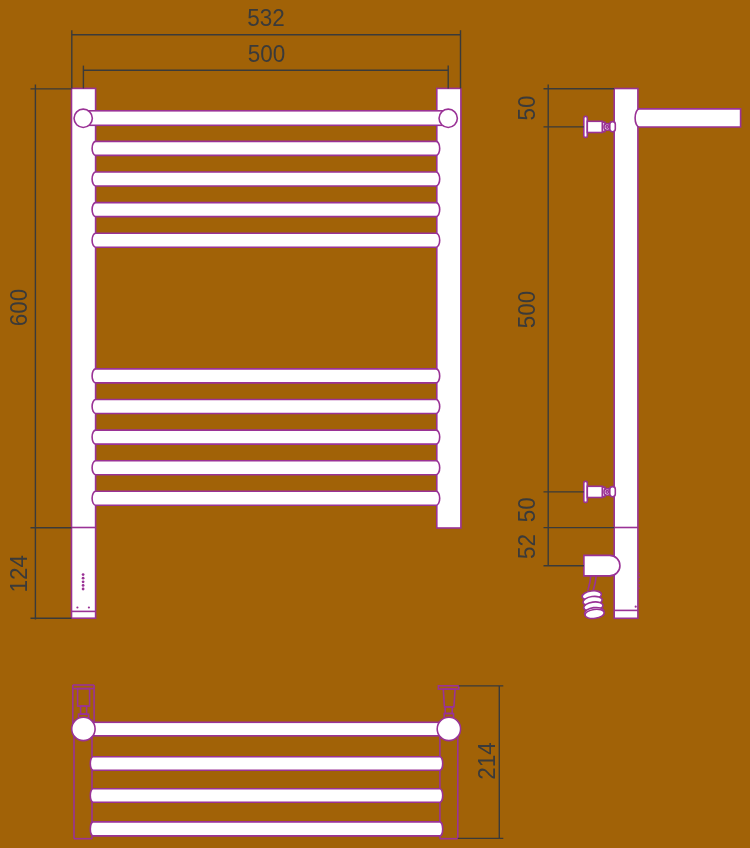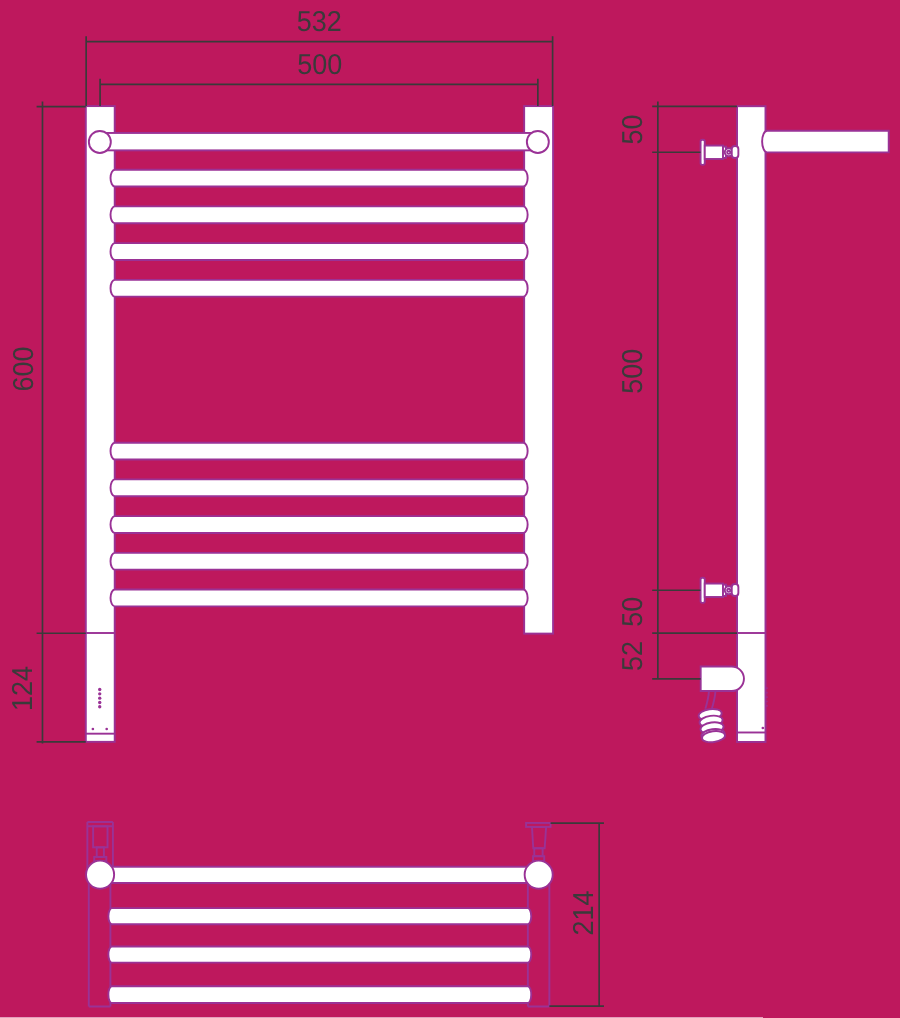--- a/index.html
+++ b/index.html
@@ -1,16 +1,16 @@
 <!DOCTYPE html>
 <html><head>
 <meta charset="utf-8">
 <style>
   html,body{margin:0;padding:0;background:#ffffff;}
-  .wrap{width:750px;height:848px;position:relative;background:#be185d;}
+  .wrap{width:750px;height:848px;position:relative;background:#a16207;}
   svg{display:block;}
   text{font-family:"Liberation Sans",sans-serif;fill:#3a3a3a;}
 </style>
 </head>
 <body>
 <div class="wrap">
 <svg width="750" height="848" viewBox="0 0 750 848" fill="none">
 <g stroke="#9a3296" stroke-width="1.6" fill="none">
 
   <rect x="71.5" y="88.4" width="24.1" height="529.8" fill="#fff"></rect>

